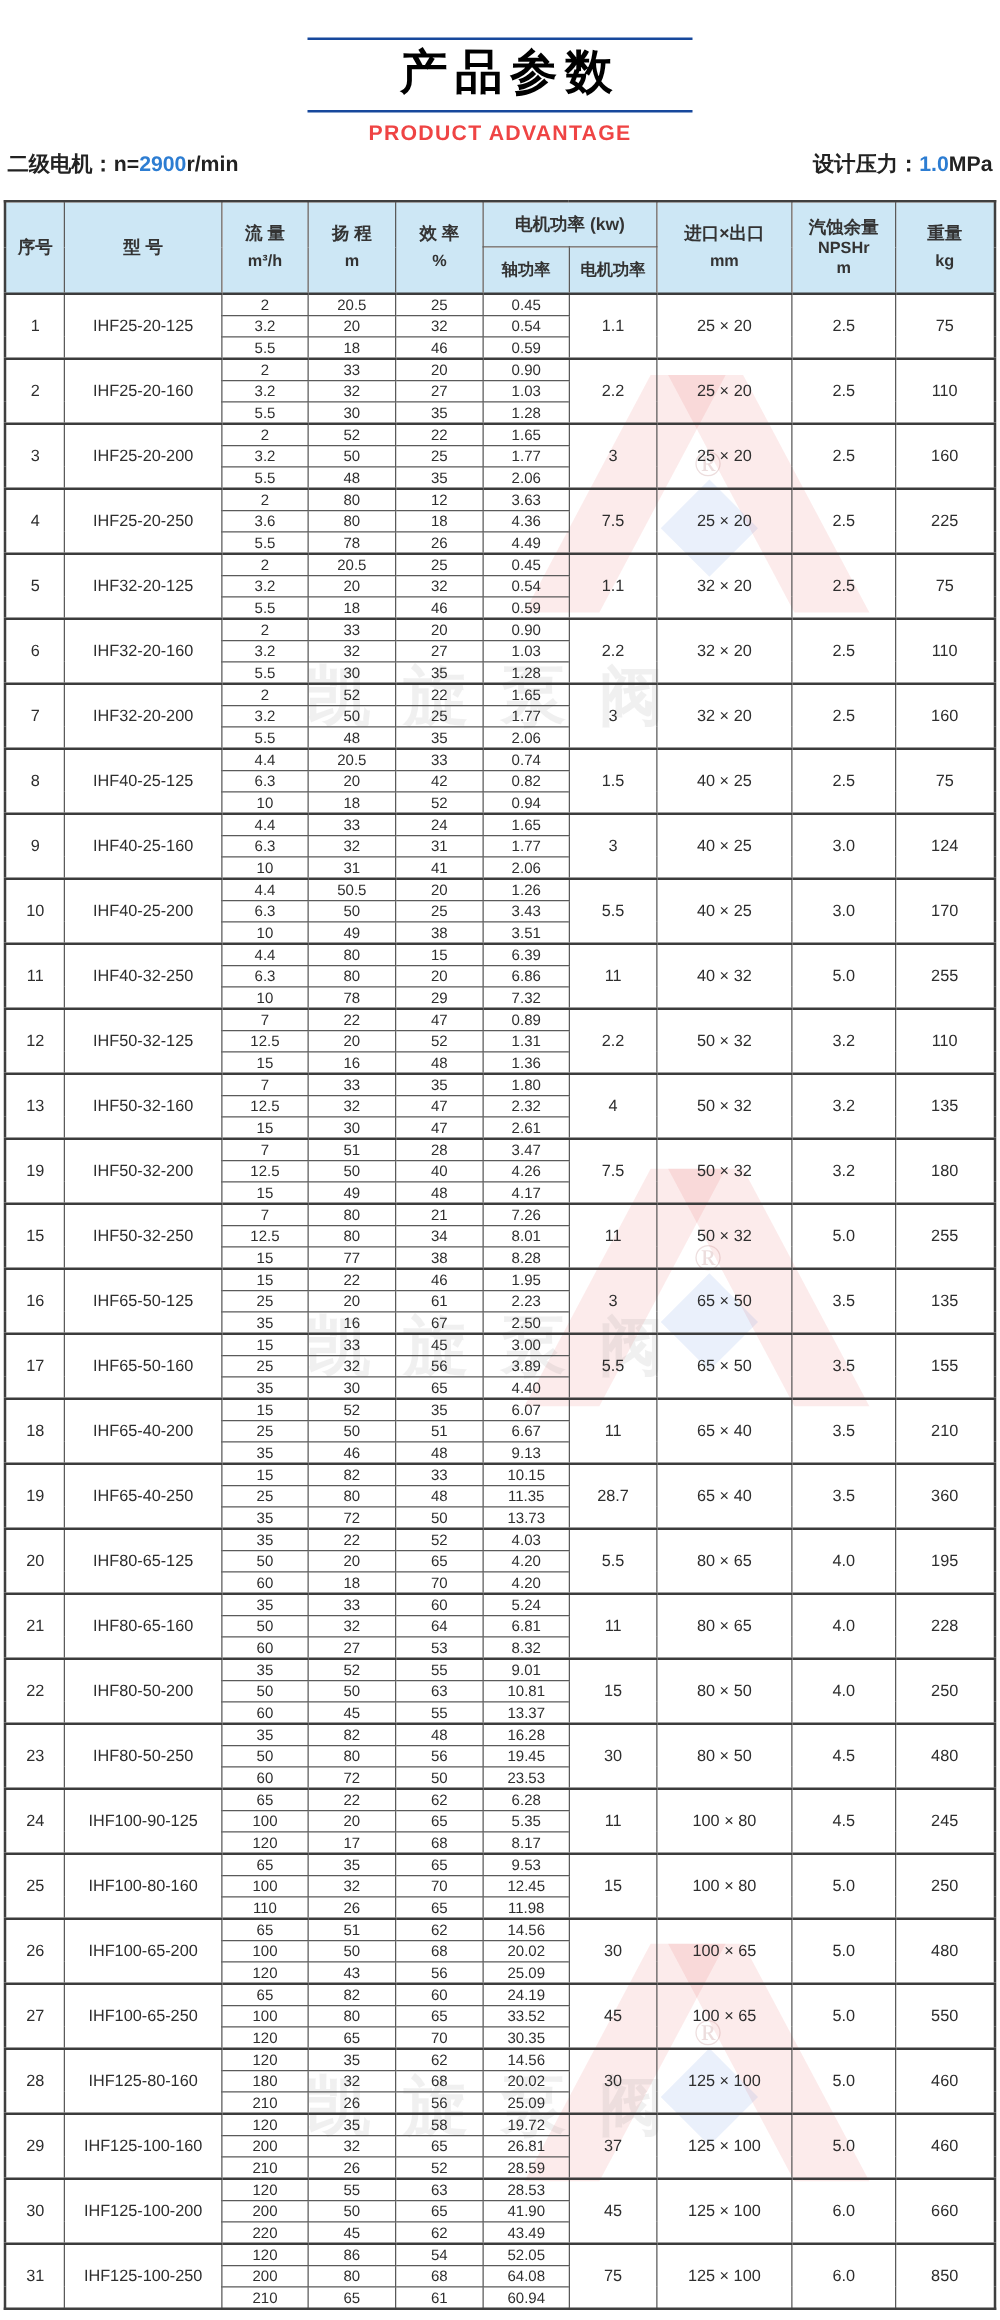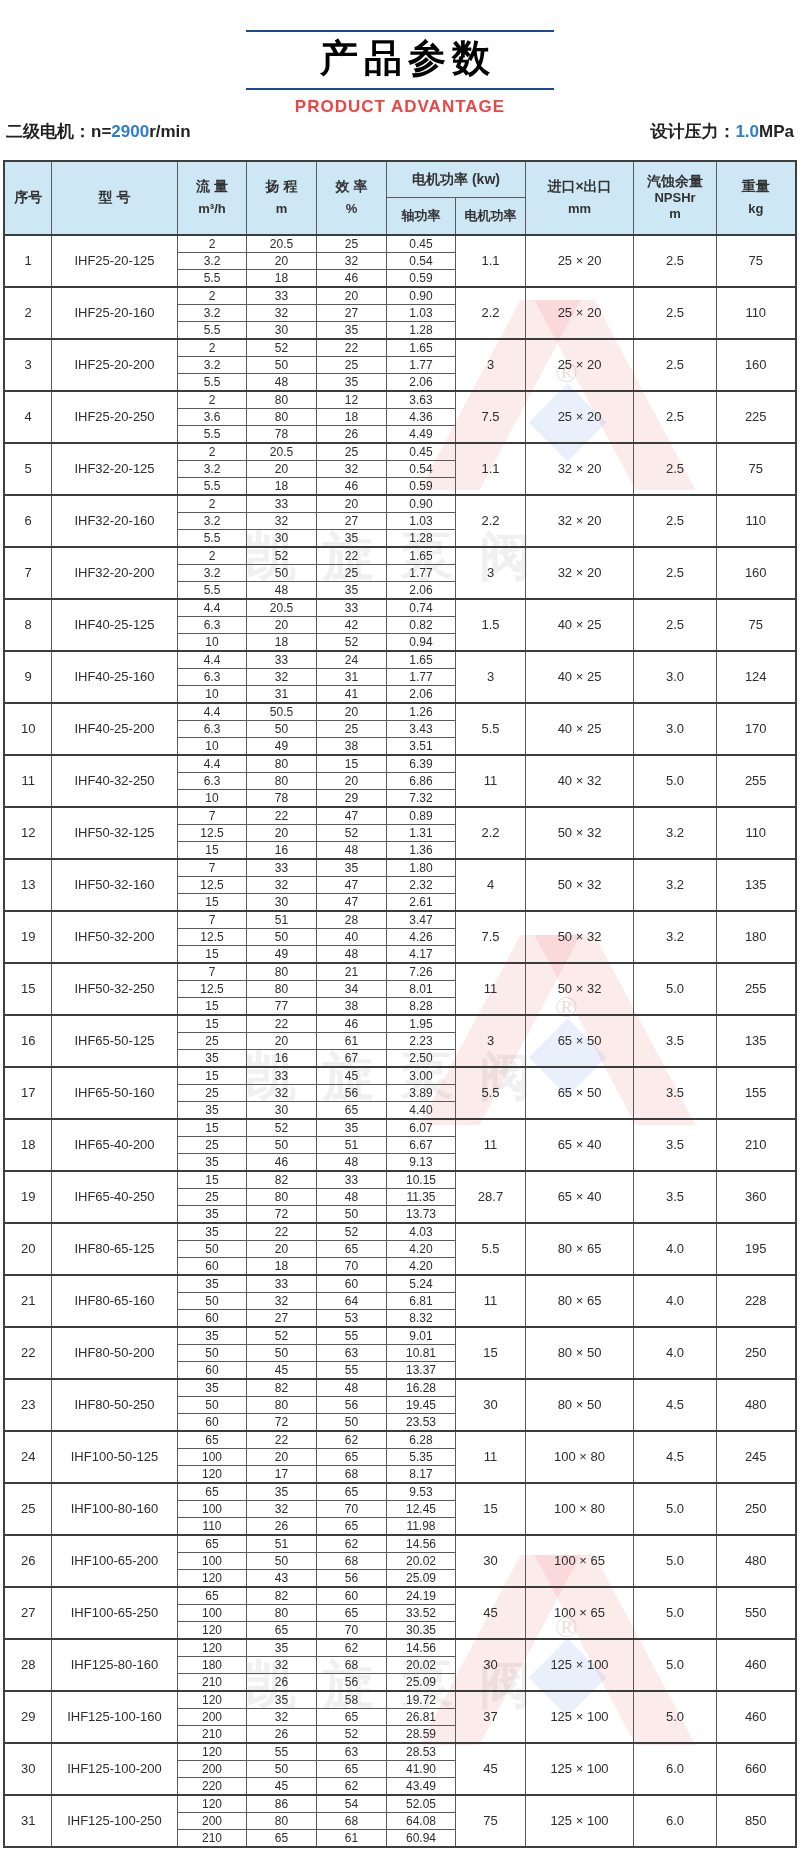--- a/index.html
+++ b/index.html
@@ -706,21 +706,21 @@
           <td>19.45</td>
         </tr>
         <tr>
           <td>60</td>
           <td>72</td>
           <td>50</td>
           <td>23.53</td>
         </tr>
         <tr class="group-start">
           <td rowspan="3" class="merged">24</td>
-          <td rowspan="3" class="merged">IHF100-50-125</td>
+          <td rowspan="3" class="merged">IHF100-90-125</td>
           <td>65</td>
           <td>22</td>
           <td>62</td>
           <td>6.28</td>
           <td rowspan="3" class="merged">11</td>
           <td rowspan="3" class="merged">100 × 80</td>
           <td rowspan="3" class="merged">4.5</td>
           <td rowspan="3" class="merged">245</td>
         </tr>
         <tr>

